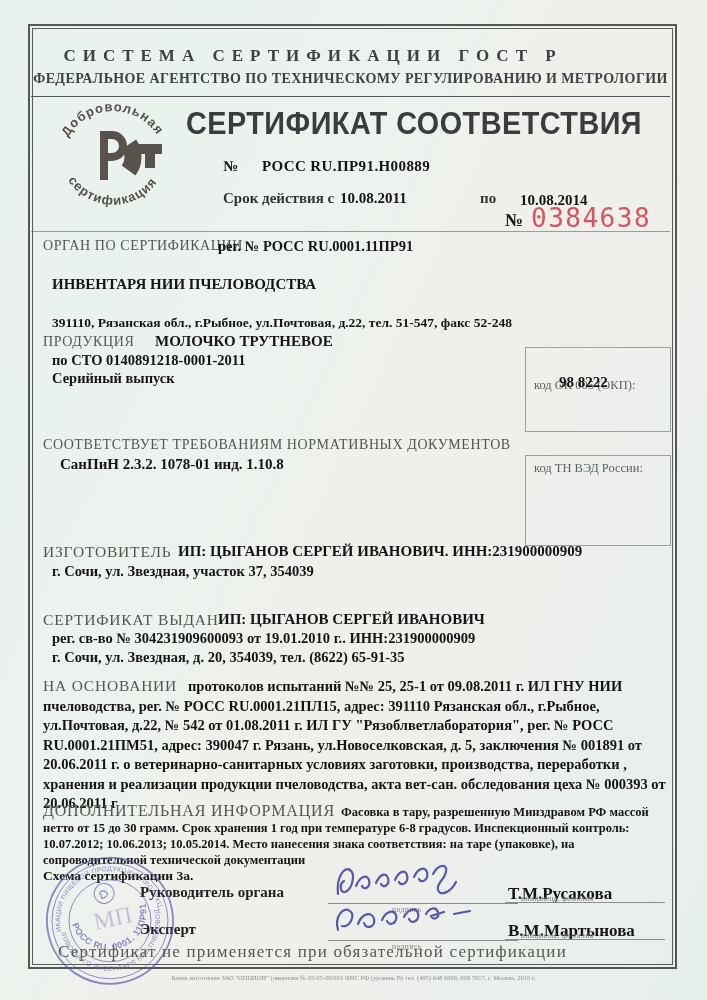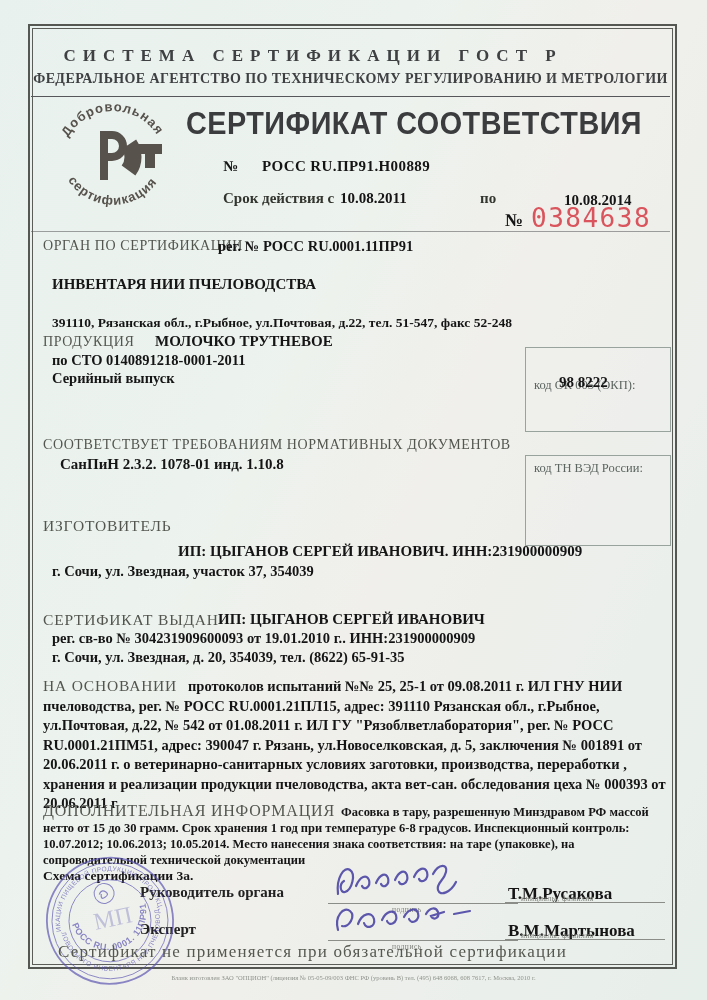--- a/index.html
+++ b/index.html
@@ -68,21 +68,21 @@
   </svg>
 
   <div class="abs title" style="left:186px;top:106px;">СЕРТИФИКАТ СООТВЕТСТВИЯ</div>
 
   <span class="abs val v15" style="left:223px;top:158px;">№</span>
   <span class="abs val v15" style="left:262px;top:158px;letter-spacing:.4px;">РОСС RU.ПР91.Н00889</span>
 
   <span class="abs val v15" style="left:223px;top:190px;color:#33352f;">Срок действия  с</span>
   <span class="abs val v15" style="left:340px;top:190px;">10.08.2011</span>
   <span class="abs val v15" style="left:480px;top:190px;color:#33352f;">по</span>
-  <span class="abs val v15" style="left:520px;top:192px;margin-left:44px;">10.08.2014</span>
+  <span class="abs val v15" style="left:520px;top:192px;">10.08.2014</span>
 
   <span class="abs val" style="left:505px;top:210px;font-size:18px;">№</span>
   <span class="abs red-num" style="left:531px;top:203px;">0384638</span>
 
   <div class="hline" style="left:31px;top:231px;width:639px;opacity:.55;"></div>
 
   <span class="abs lbl" style="left:43px;top:238px;">ОРГАН ПО СЕРТИФИКАЦИИ</span>
   <span class="abs val v14" style="left:218px;top:238px;">рег. № РОСС RU.0001.11ПР91</span>
   <span class="abs val v15" style="left:52px;top:276px;">ИНВЕНТАРЯ НИИ ПЧЕЛОВОДСТВА</span>
   <span class="abs val v13" style="left:52px;top:294px;margin-top:21px;">391110, Рязанская обл., г.Рыбное, ул.Почтовая, д.22, тел. 51-547, факс 52-248</span>
@@ -97,21 +97,21 @@
     <span class="abs val v15" style="left:33px;top:26px;">98 8222</span>
   </div>
 
   <span class="abs lbl" style="left:43px;top:437px;">СООТВЕТСТВУЕТ ТРЕБОВАНИЯМ НОРМАТИВНЫХ ДОКУМЕНТОВ</span>
   <span class="abs val v15" style="left:60px;top:456px;">СанПиН 2.3.2. 1078-01 инд. 1.10.8</span>
 
   <div class="code-box" style="left:525px;top:455px;width:144px;height:89px;">
     <span class="abs code-lbl" style="left:8px;top:5px;">код ТН ВЭД России:</span>
   </div>
 
-  <span class="abs lbl-big" style="left:43px;top:517px;">ИЗГОТОВИТЕЛЬ</span>
+  <span class="abs lbl-big" style="left:43px;top:543px;">ИЗГОТОВИТЕЛЬ</span>
   <span class="abs val v15" style="left:178px;top:543px;">ИП: ЦЫГАНОВ СЕРГЕЙ ИВАНОВИЧ. ИНН:231900000909</span>
   <span class="abs val v14" style="left:52px;top:563px;">г. Сочи, ул. Звездная, участок 37, 354039</span>
 
   <span class="abs val v15" style="left:218px;top:611px;">ИП: ЦЫГАНОВ СЕРГЕЙ ИВАНОВИЧ</span>
   <span class="abs lbl-big" style="left:43px;top:611px;">СЕРТИФИКАТ ВЫДАН</span>
   <span class="abs val v14" style="left:52px;top:630px;">рег. св-во № 304231909600093 от 19.01.2010 г.. ИНН:231900000909</span>
   <span class="abs val v14" style="left:52px;top:649px;">г. Сочи, ул. Звездная, д. 20, 354039, тел. (8622) 65-91-35</span>
 
   <div class="abs para" style="left:43px;top:676px;width:627px;">
     <span class="lbl-big">НА ОСНОВАНИИ</span>&nbsp;&nbsp;

